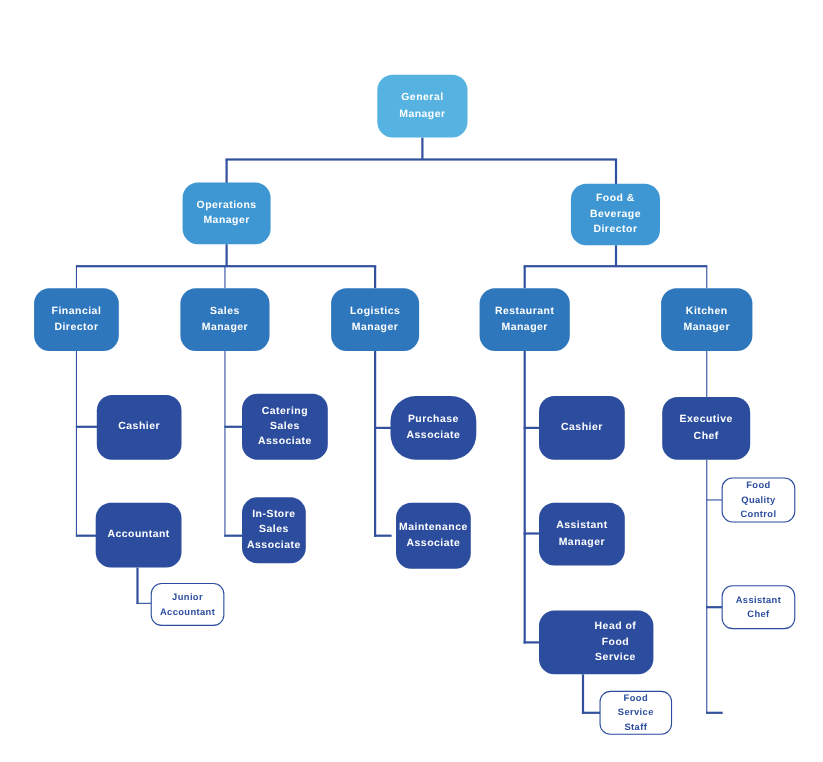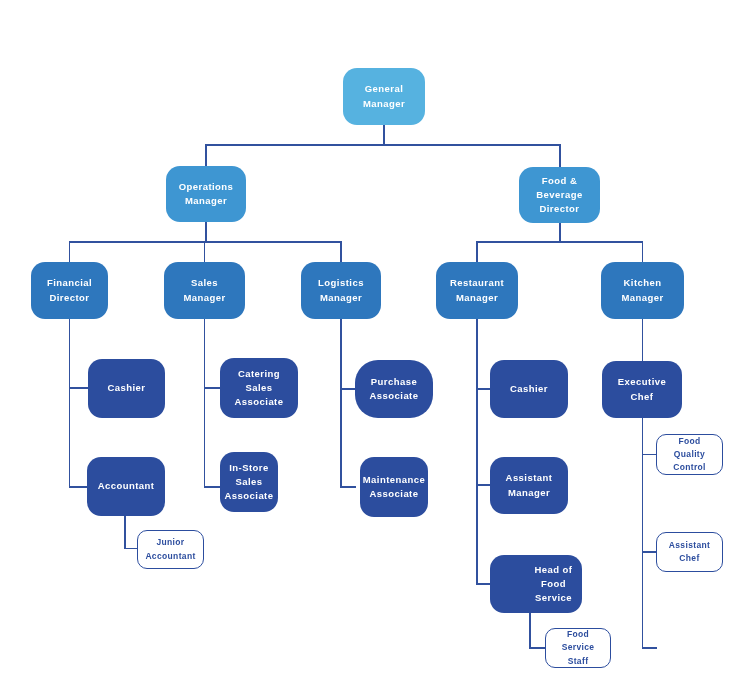--- a/index.html
+++ b/index.html
@@ -102,21 +102,21 @@
       <div class="node tier4" style="left: 220px; top: 452px; width: 58px; height: 60px;">In-Store
 Sales
 Associate</div>
       <div class="node tier4" style="left: 355px; top: 360px; width: 78px; height: 58px; border-radius: 23px;">Purchase
 Associate</div>
       <div class="node tier4" style="left: 360px; top: 457px; width: 68px; height: 60px;">Maintenance
 Associate</div>
       <div class="node tier4" style="left: 490px; top: 360px; width: 78px; height: 58px;">Cashier</div>
       <div class="node tier4" style="left: 490px; top: 457px; width: 78px; height: 57px;">Assistant
 Manager</div>
-      <div class="node tier4" style="left: 490px; top: 555px; width: 92px; height: 58px; padding-left: 35px;">Head of
+      <div class="node tier4" style="left: 490px; top: 555px; width: 104px; height: 58px; padding-left: 35px;">Head of
 Food
 Service</div>
       <div class="node tier4" style="left: 602px; top: 361px; width: 80px; height: 57px;">Executive
 Chef</div>
       <div class="node tier5" style="left: 137px; top: 530px; width: 67px; height: 39px;">Junior
 Accountant</div>
       <div class="node tier5" style="left: 545px; top: 628px; width: 66px; height: 40px;">Food
 Service
 Staff</div>
       <div class="node tier5" style="left: 656px; top: 434px; width: 67px; height: 41px;">Food

